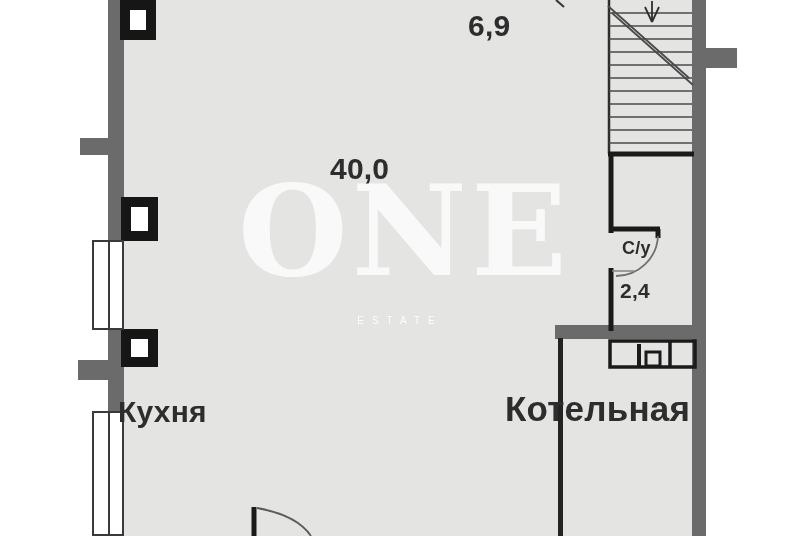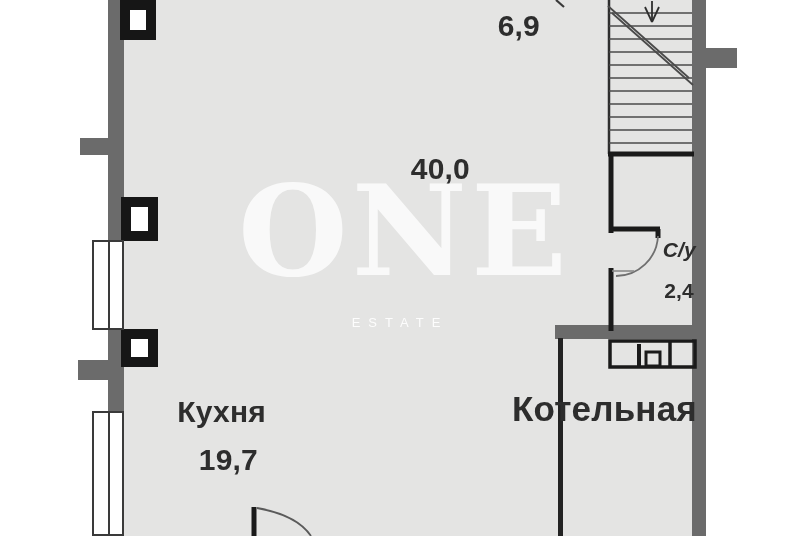--- a/index.html
+++ b/index.html
@@ -30,42 +30,42 @@
   .window{box-sizing:border-box;background:#ffffff;border:2px solid #3a3a3a;}
   #window-1{left:92px;top:240px;width:32px;height:90px;}
   #window-2{left:92px;top:411px;width:32px;height:125px;}
   .window::after{
     content:"";position:absolute;top:0;bottom:0;left:50%;width:2px;background:#3a3a3a;
   }
   
   #lines{left:0;top:0;width:805px;height:536px;pointer-events:none;}
   
   .room-label{
-    color:#2d2d2d;font-weight:600;text-align:right;line-height:1.05;
+    color:#2d2d2d;font-weight:600;text-align:left;line-height:1.05;
     letter-spacing:0.2px;
   }
   .fs30{font-size:30px;}
   #label-living-name{left:295px;top:106px;width:170px;}
   #label-living-area{left:330px;top:153px;width:140px;}
   #label-hall-area{left:468px;top:10px;width:72px;}
   #label-kitchen-name{left:118px;top:396px;width:148px;}
   #label-kitchen-area{left:130px;top:444px;width:128px;}
-  #label-wc-name{left:622px;top:239px;width:74px;font-size:21px;font-style:italic;}
+  #label-wc-name{left:622px;top:239px;width:74px;font-size:18px;}
   #label-wc-area{left:620px;top:280px;width:74px;font-size:21px;}
   #label-boiler-name{left:505px;top:391px;width:192px;font-size:35px;}
   #label-boiler-area{left:558px;top:438px;width:80px;font-size:29px;}
   
   #watermark-brand{
     left:238px;top:168px;width:322px;text-align:center;
     font-family:"DejaVu Serif", serif;font-size:126px;line-height:1;
     color:rgba(255,255,255,0.78);letter-spacing:4px;font-weight:700;
   }
   #watermark-sub{
     left:330px;top:315px;width:140px;text-align:center;
-    font-size:13px;letter-spacing:8px;color:rgba(255,255,255,0.9);font-weight:400;
+    font-size:10px;letter-spacing:8px;color:rgba(255,255,255,0.9);font-weight:400;
   }
 </style>
 </head>
 <body>
 
 <div id="stage">
 
   <div class="abs" id="floor"></div>
 
   <div class="abs" id="watermark-brand">ONE</div>
@@ -140,20 +140,19 @@
     </g>
 
     <line x1="556" y1="0" x2="564" y2="7" stroke="#3a3a3a" stroke-width="2.2"></line>
   </svg>
 
   <div class="abs room-label fs30" id="label-living-area">40,0</div>
 
   <div class="abs room-label fs30" id="label-hall-area">6,9</div>
 
   <div class="abs room-label fs30" id="label-kitchen-name">Кухня</div>
-  <div class="abs room-label fs30" id="label-kitchen-area">19,7</div>
 
   <div class="abs room-label" id="label-wc-name">С/у</div>
   <div class="abs room-label" id="label-wc-area">2,4</div>
 
   <div class="abs room-label" id="label-boiler-name">Котельная</div>
 
 </div>
 
 </body></html>

